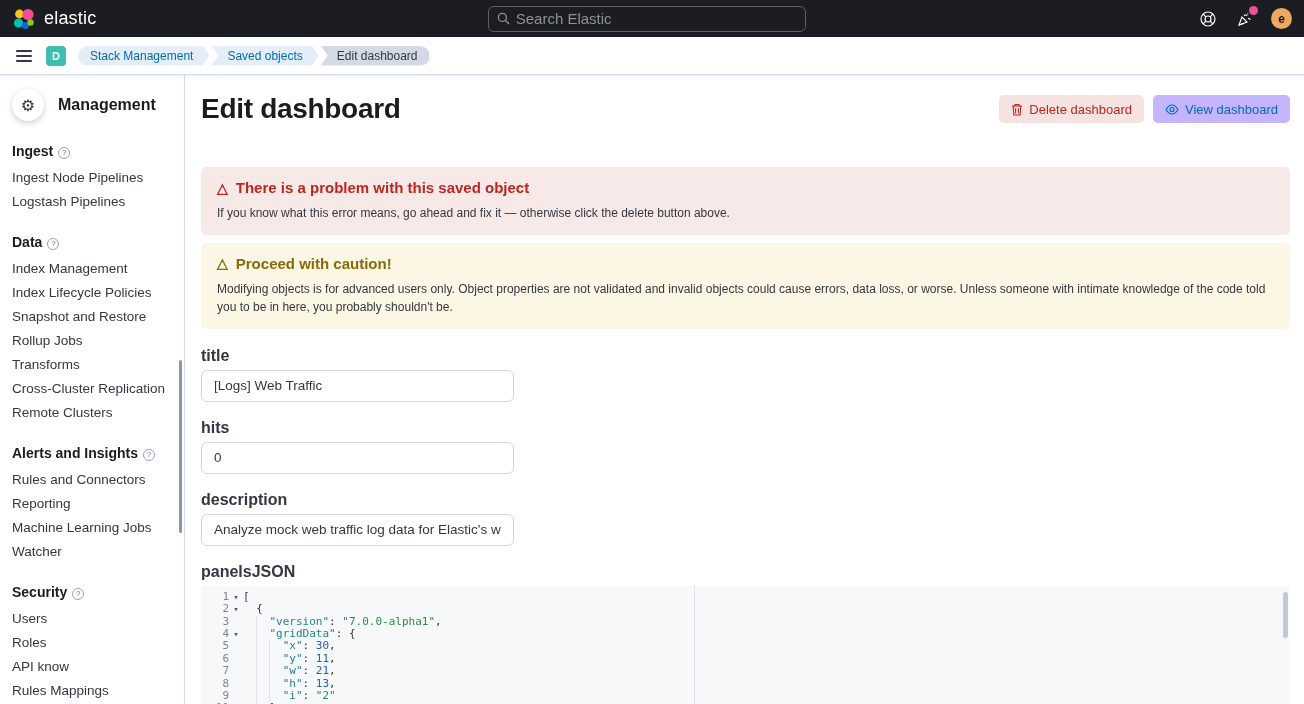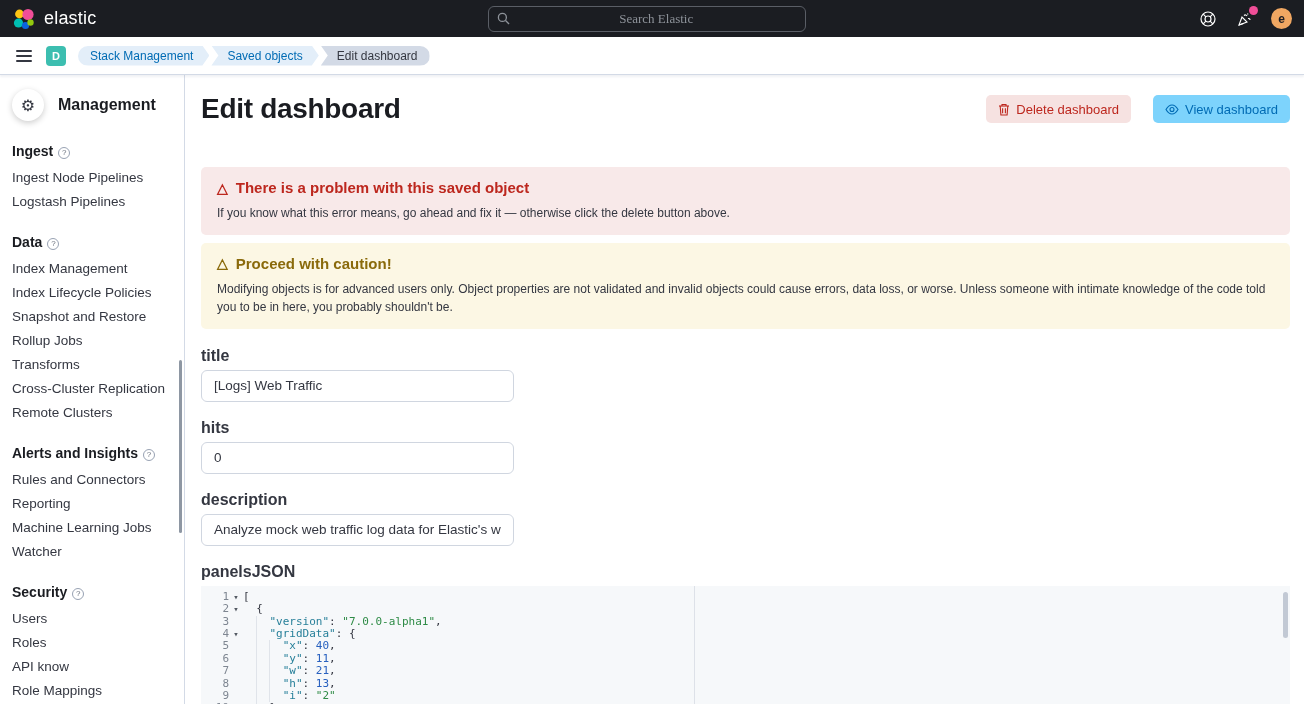--- a/index.html
+++ b/index.html
@@ -9,21 +9,21 @@
 
   
   .topbar { height:37px; background:#1b1d22; display:flex; align-items:center;
     padding:0 12px; flex-shrink:0; }
   .brand { display:flex; align-items:center; gap:8px; }
   .brand-name { color:#fff; font-size:18px; font-weight:500; letter-spacing:.2px; }
   .searchbox { width:318px; height:26px; margin:0 auto; border:1px solid #5a5e66;
     border-radius:6px; display:flex; align-items:center; padding:0 8px; gap:6px;
     background:transparent; }
   .searchbox input { background:transparent; border:none; outline:none; color:#d4dae5;
-    font-size:13px; width:100%; font-family:Liberation Serif, serif;text-align:center; }
+    font-size:15px; width:100%; font-family:Liberation Sans, sans-serif; }
   .searchbox input::placeholder { color:#8d9299; }
   .top-right { display:flex; align-items:center; gap:15px; }
   .top-icon { position:relative; width:22px; height:22px; display:flex;
     align-items:center; justify-content:center; cursor:pointer; }
   .notif-dot { position:absolute; top:-2px; right:-2px; width:9px; height:9px;
     border-radius:50%; background:#f04e98; }
   .avatar { width:21px; height:21px; border-radius:50%; background:#f0a762;
     color:#1d1e24; font-size:12px; font-weight:700; display:flex; align-items:center;
     justify-content:center; cursor:pointer; }
 
@@ -62,26 +62,26 @@
   .qicon { width:12px; height:12px; border:1px solid #98a2b3; border-radius:50%;
     color:#69707d; font-size:8px; line-height:10px; text-align:center; display:inline-block; }
   .side-item { font-size:13.5px; color:#343741; margin-bottom:9px; cursor:pointer; }
   .side-scrollthumb { position:absolute; right:2px; top:285px; width:3px; height:173px;
     background:#8e97a3; border-radius:2px; }
 
   
   .main { flex:1; background:#fff; padding:0 14px 0 16px; overflow:hidden; }
   .title-row { margin-top:18px; display:flex; justify-content:space-between; align-items:center; }
   h1.page-title { font-size:28px; font-weight:700; color:#1a1c21; letter-spacing:-.3px; }
-  .actions { display:flex; gap:22px;justify-content:space-between; }
+  .actions { display:flex; gap:9px;justify-content:space-between; }
   .btn { height:28px; border:none; border-radius:5px; font-size:13px; font-weight:500;
     display:flex; align-items:center; gap:6px; padding:0 12px; cursor:pointer;
     font-family:"Liberation Sans",sans-serif; }
   .btn-danger { background:#f6e2e1; color:#bd271e; }
-  .btn-primary { background:#7dd3fc; color:#006bb4; }
+  .btn-primary { background:#c4b5fd; color:#006bb4; }
 
   .callout { border-radius:5px; padding:12px 16px; }
   .callout-error { margin-top:42px; background:#f8e9e9; }
   .callout-warn { margin-top:8px; background:#fcf7e4; }
   .co-title { display:flex; align-items:center; gap:8px; font-size:15px; font-weight:600; }
   .callout-error .co-title { color:#bd271e; }
   .callout-warn .co-title { color:#8a6a0b; }
   .co-icon { font-size:14px; line-height:1; }
   .co-body { margin-top:8px; font-size:12px; line-height:1.55; color:#343741; }
 
@@ -221,21 +221,21 @@
             <div class="side-item">Watcher</div>
           </div>
           <div class="side-sec">
             <div class="side-head">
               <span>Security</span>
               <span class="qicon">?</span>
             </div>
             <div class="side-item">Users</div>
             <div class="side-item">Roles</div>
             <div class="side-item">API know</div>
-            <div class="side-item">Role Mappings</div>
+            <div class="side-item">Rules Mappings</div>
           </div>
         </div>
       <div class="side-scrollthumb"></div>
     </aside>
 
     <main class="main">
       <div class="title-row">
         <h1 class="page-title">Edit dashboard</h1>
         <div class="actions">
           <button class="btn btn-danger">
@@ -300,21 +300,21 @@
               <span class="code"><span class="ind"></span><span class="ind guide"></span><span class="tok-k">"version"</span><span class="tok-p">: </span><span class="tok-s">"7.0.0-alpha1"</span><span class="tok-p">,</span></span>
             </div>
             <div class="cl">
               <span class="gut">4</span>
               <span class="fold">▾</span>
               <span class="code"><span class="ind"></span><span class="ind guide"></span><span class="tok-k">"gridData"</span><span class="tok-p">: {</span></span>
             </div>
             <div class="cl">
               <span class="gut">5</span>
               <span class="fold"></span>
-              <span class="code"><span class="ind"></span><span class="ind guide"></span><span class="ind guide"></span><span class="tok-k">"x"</span><span class="tok-p">: </span><span class="tok-n">40</span><span class="tok-p">,</span></span>
+              <span class="code"><span class="ind"></span><span class="ind guide"></span><span class="ind guide"></span><span class="tok-k">"x"</span><span class="tok-p">: </span><span class="tok-n">30</span><span class="tok-p">,</span></span>
             </div>
             <div class="cl">
               <span class="gut">6</span>
               <span class="fold"></span>
               <span class="code"><span class="ind"></span><span class="ind guide"></span><span class="ind guide"></span><span class="tok-k">"y"</span><span class="tok-p">: </span><span class="tok-n">11</span><span class="tok-p">,</span></span>
             </div>
             <div class="cl">
               <span class="gut">7</span>
               <span class="fold"></span>
               <span class="code"><span class="ind"></span><span class="ind guide"></span><span class="ind guide"></span><span class="tok-k">"w"</span><span class="tok-p">: </span><span class="tok-n">21</span><span class="tok-p">,</span></span>

